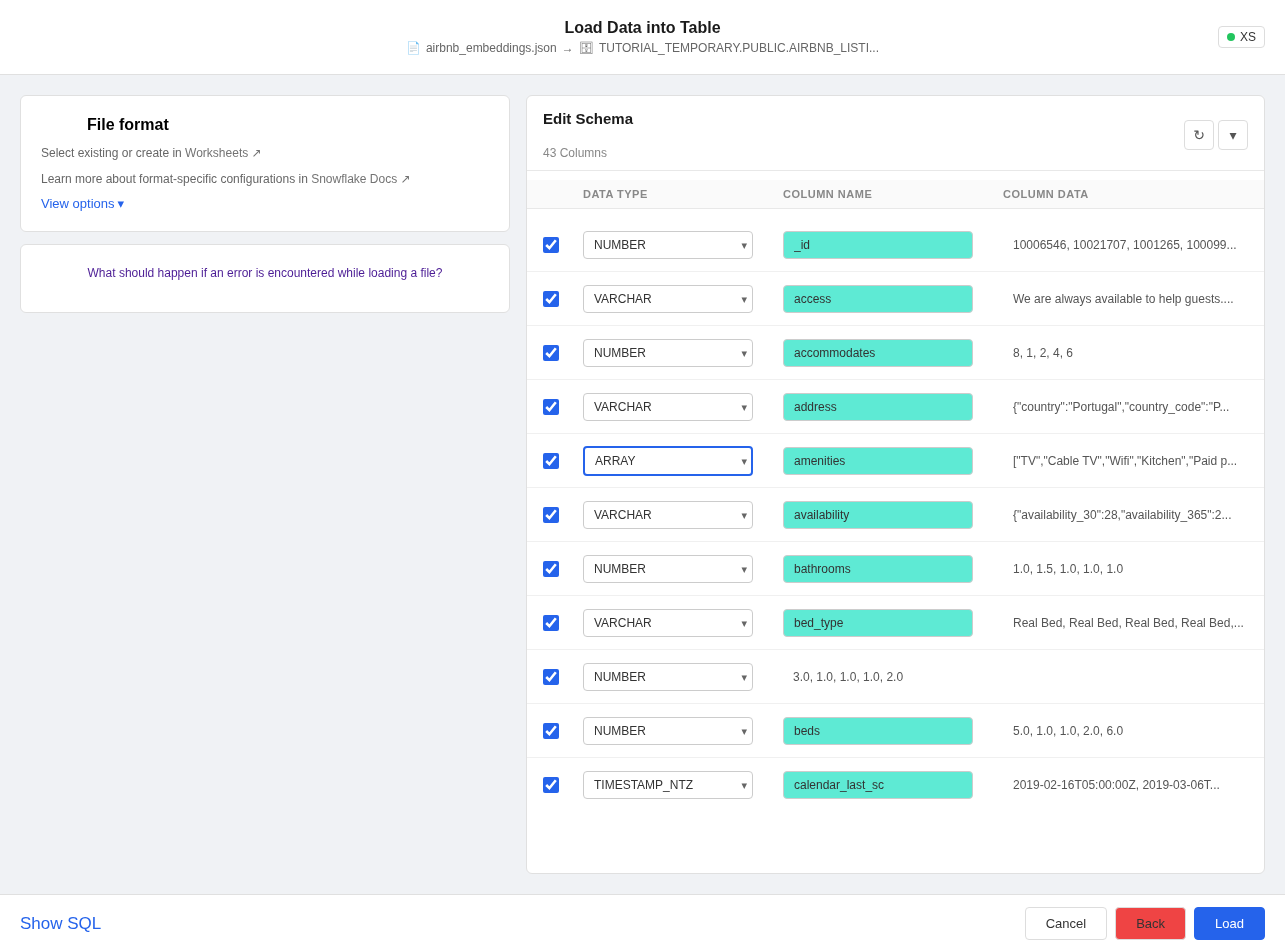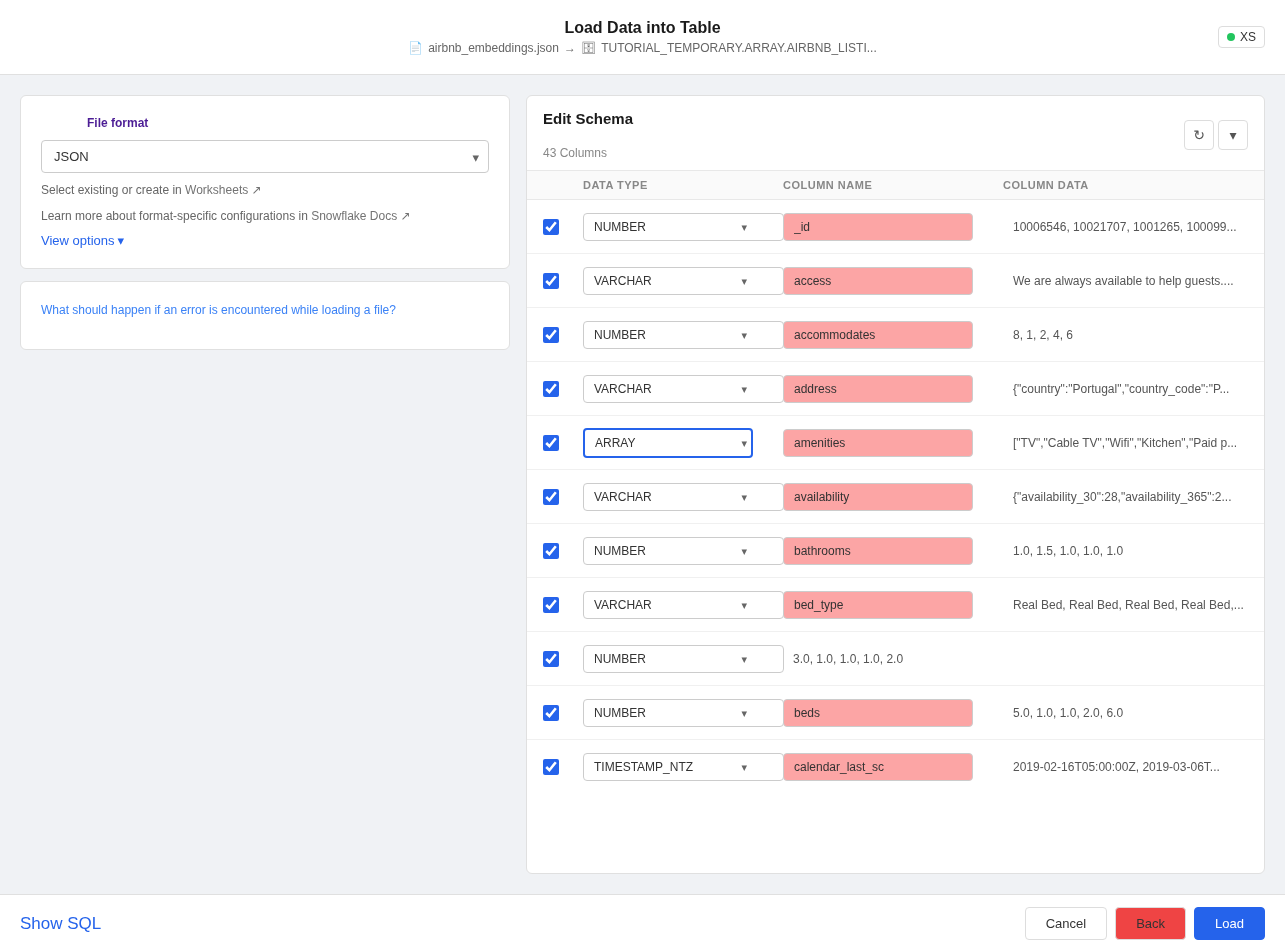--- a/index.html
+++ b/index.html
@@ -84,23 +84,23 @@
     }
 
     .panel-card {
       background: white;
       border: 1px solid #e0e0e0;
       border-radius: 6px;
       padding: 20px;
     }
 
     .panel-label {
-      font-size: 12px;
+      font-size: 16px;
       font-weight: 600;
-      color: #4c1d95;
+      color: #000000;
       margin-bottom: 10px;
       text-transform: none;
       padding-left: 46px;
     }
 
     .select-wrapper {
       position: relative;
     }
     .select-wrapper select {
       width: 100%;
@@ -139,34 +139,36 @@
       font-size: 13px;
       display: inline-flex;
       align-items: center;
       gap: 3px;
       margin-top: 8px;
       cursor: pointer;
     }
 
     .error-label {
       font-size: 12px;
-      color: #3b82f6;
+      color: #4c1d95;
       line-height: 1.4;
       margin-bottom: 10px;
+      text-align: center;
     }
 
     
     .right-panel {
       flex: 1;
       background: white;
       border: 1px solid #e0e0e0;
       border-radius: 6px;
       display: flex;
       flex-direction: column;
       overflow: hidden;
+      gap: 9px;
     }
 
     .schema-header {
       padding: 14px 16px 10px;
       border-bottom: 1px solid #e8e8e8;
       display: flex;
       align-items: center;
       justify-content: space-between;
     }
     .schema-title {
@@ -239,21 +241,21 @@
       width: 16px;
       height: 16px;
       accent-color: #2563eb;
       cursor: pointer;
     }
 
     .type-select {
       position: relative;
     }
     .type-select select {
-      width: 201px;
+      width: 170px;
       padding: 6px 20px 6px 10px;
       border: 1px solid #ccc;
       border-radius: 4px;
       font-size: 12px;
       appearance: none;
       background: white;
       cursor: pointer;
       color: #333;
     }
     .type-select.highlighted select {
@@ -271,21 +273,21 @@
       font-size: 11px;
     }
 
     .col-name-input {
       width: 190px;
       padding: 6px 10px;
       border: 1px solid #ccc;
       border-radius: 4px;
       font-size: 12px;
       color: #333;
-      background: #fca5a5;
+      background: #5eead4;
     }
 
     .col-data {
       font-size: 12px;
       color: #555;
       padding-left: 10px;
       white-space: nowrap;
       overflow: hidden;
       text-overflow: ellipsis;
     }
@@ -350,45 +352,35 @@
 <body>
 
 <div class="top-header">
   <div class="header-center">
     <div class="header-title">Load Data into Table</div>
     <div class="header-subtitle">
       <span>📄</span>
       <span>airbnb_embeddings.json</span>
       <span>→</span>
       <span>🗄</span>
-      <span>TUTORIAL_TEMPORARY.ARRAY.AIRBNB_LISTI...</span>
+      <span>TUTORIAL_TEMPORARY.PUBLIC.AIRBNB_LISTI...</span>
     </div>
   </div>
   <div class="badge-xs">
     <span class="green-dot"></span>
     <span>XS</span>
   </div>
 </div>
 
 <div class="main-content">
 
   <div class="left-panel">
 
     <div class="panel-card">
       <div class="panel-label">File format</div>
-      <div class="select-wrapper">
-        <select>
-          <option>JSON</option>
-          <option>CSV</option>
-          <option>Parquet</option>
-          <option>Avro</option>
-          <option>ORC</option>
-          <option>XML</option>
-        </select>
-      </div>
       <div class="help-text">
         <span>Select existing or create in </span><a class="help-link" href="#"><span>Worksheets</span> ↗</a>
       </div>
       <div class="help-text">
         <span>Learn more about format-specific configurations in </span><a class="help-link" href="#"><span>Snowflake Docs</span> ↗</a>
       </div>
       <a class="view-options" href="#">
         <span>View options</span>
         <span>▾</span>
       </a>

